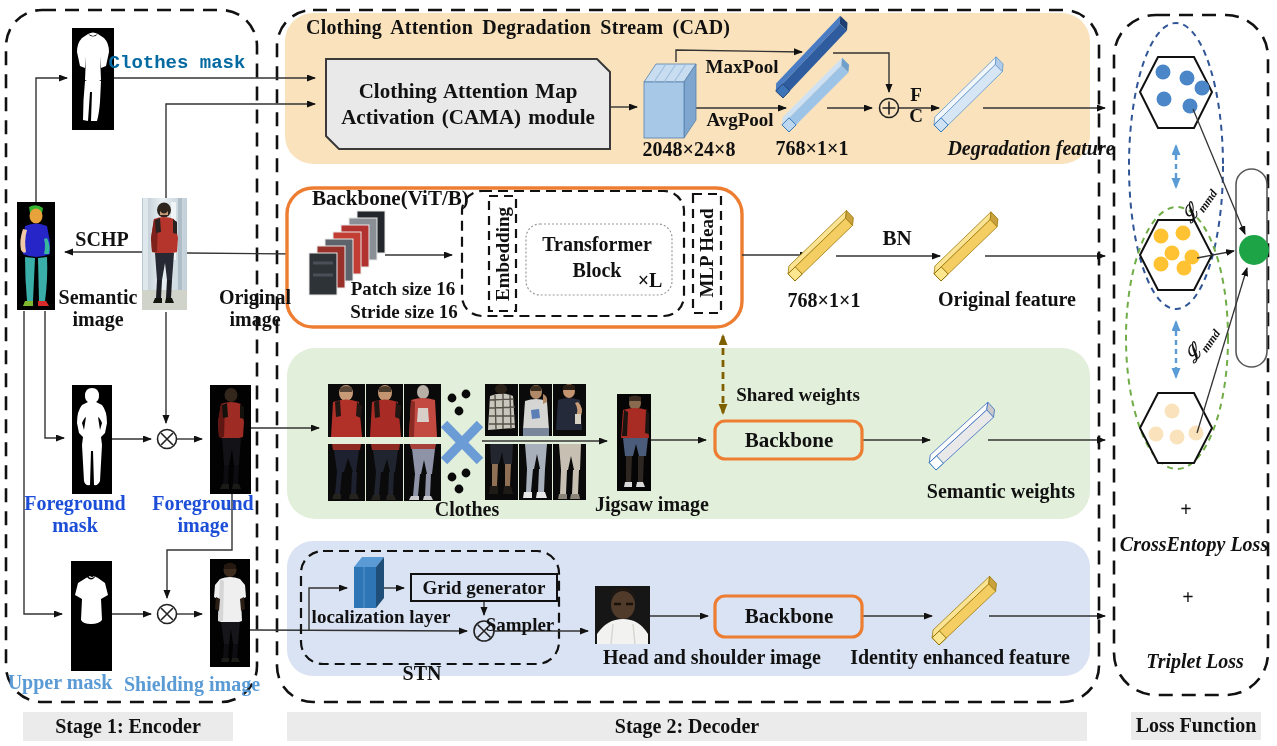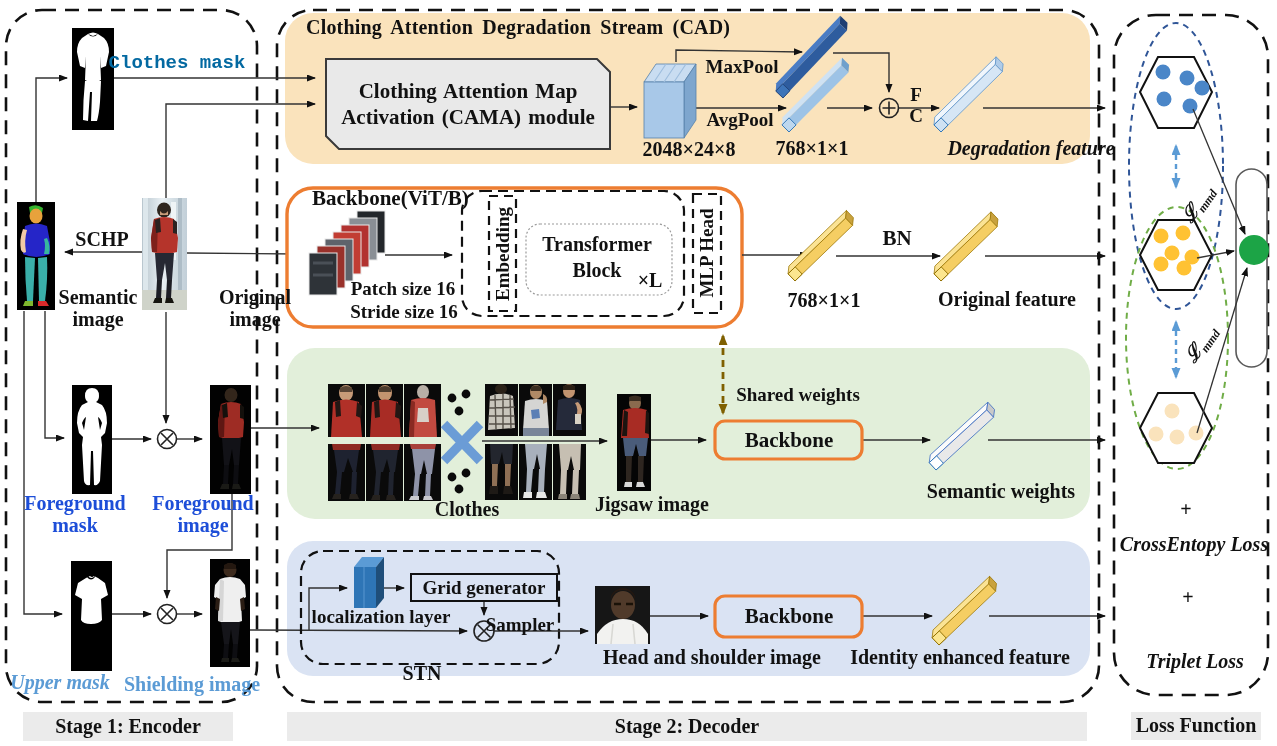--- a/index.html
+++ b/index.html
@@ -464,21 +464,21 @@
 <div class="lbl t19 orange" style="left:177px; top:63px;">Clothes mask</div>
 <div class="lbl t20" style="left:102px; top:240px;">SCHP</div>
 <div class="lbl t20" style="left:98px; top:309px;">Semantic
 image</div>
 <div class="lbl t20" style="left:221px; top:309px;margin-left:34px;">Original
 image</div>
 <div class="lbl t20 green" style="left:75px; top:515px;">Foreground
 mask</div>
 <div class="lbl t20 green" style="left:203px; top:515px;">Foreground
 image</div>
-<div class="lbl t20 blue" style="left:60px; top:683px;font-style:italic;">Upper mask</div>
+<div class="lbl t20 blue" style="left:60px; top:683px;">Upper mask</div>
 <div class="lbl t20 blue" style="left:192px; top:685px;">Shielding image</div>
 <div class="lbl t20" style="left:128px; top:727px;font-family:Liberation Serif, serif;">Stage 1: Encoder</div>
 
 <div class="lbl t21" style="left:468px; top:104px; line-height:1.25; word-spacing:2px;">Clothing Attention Map
 Activation (CAMA) module</div>
 <div class="lbl lbl-left t20 title" style="left:306px; top:28px;">Clothing Attention Degradation Stream (CAD)</div>
 <div class="lbl t20" style="left:689px; top:150px;">2048×24×8</div>
 <div class="lbl t19" style="left:742px; top:67px;">MaxPool</div>
 <div class="lbl t19" style="left:740px; top:120px;">AvgPool</div>
 <div class="lbl t19" style="left:916px; top:106px; line-height:1.1;">F

